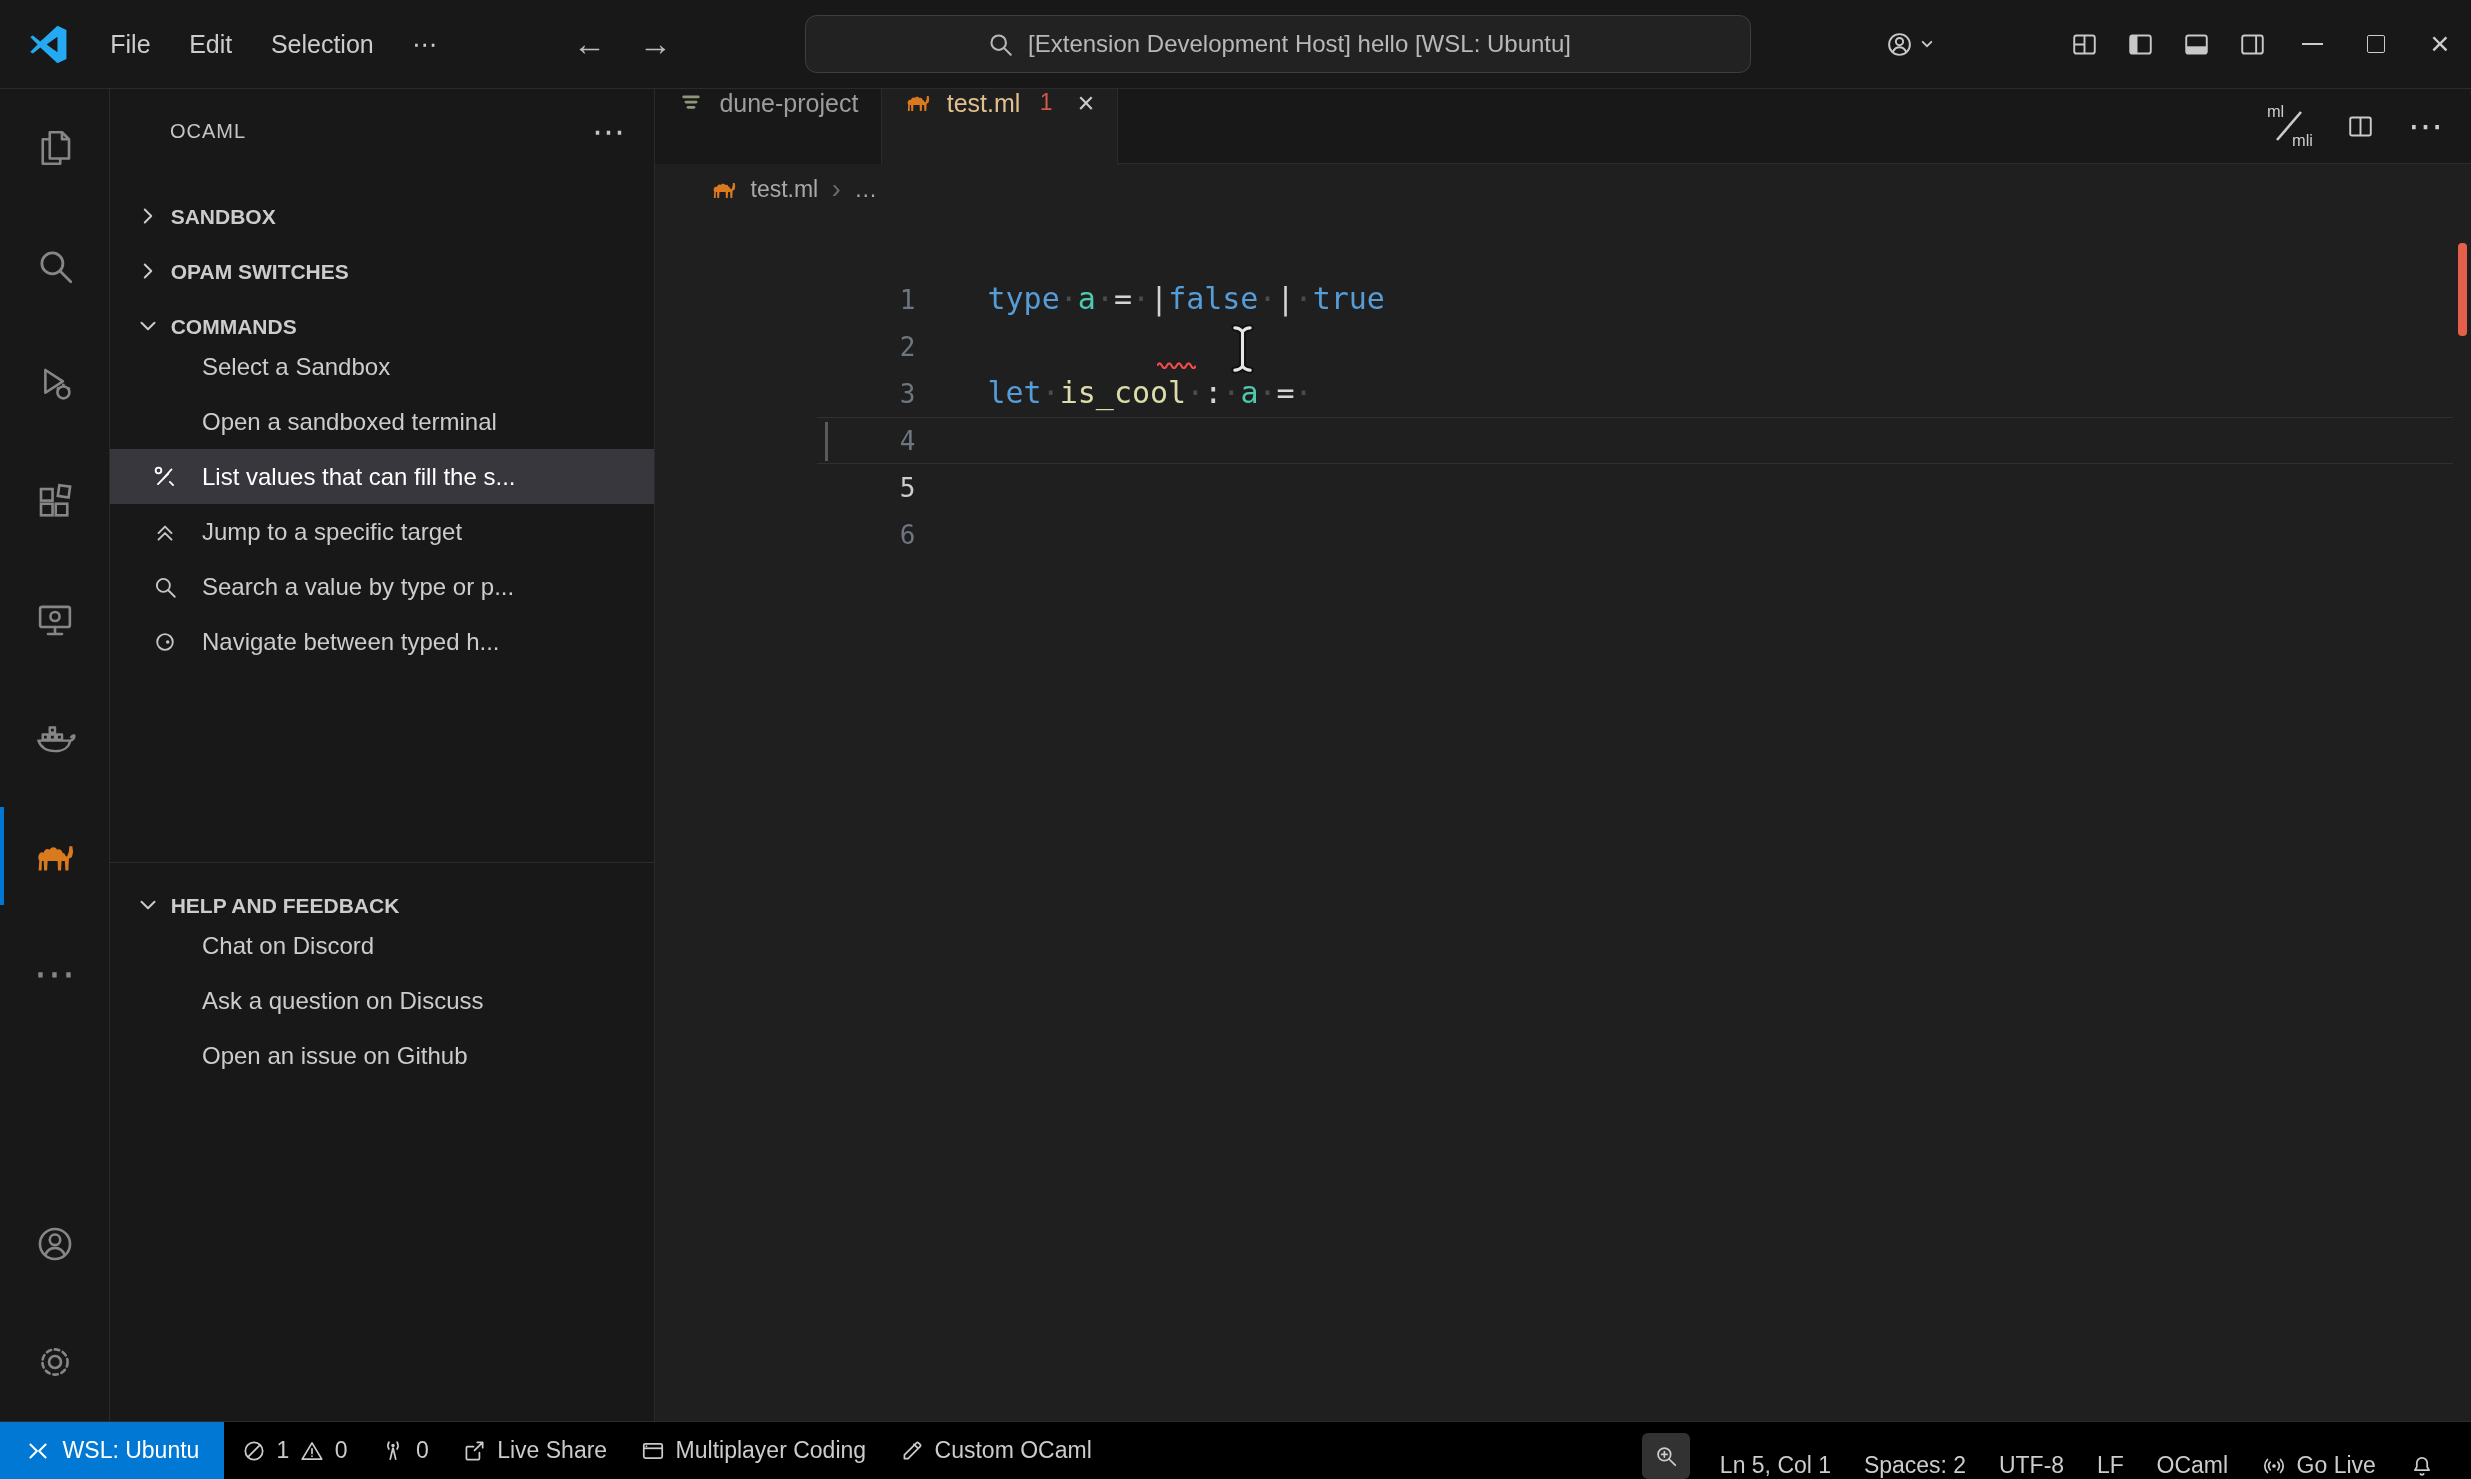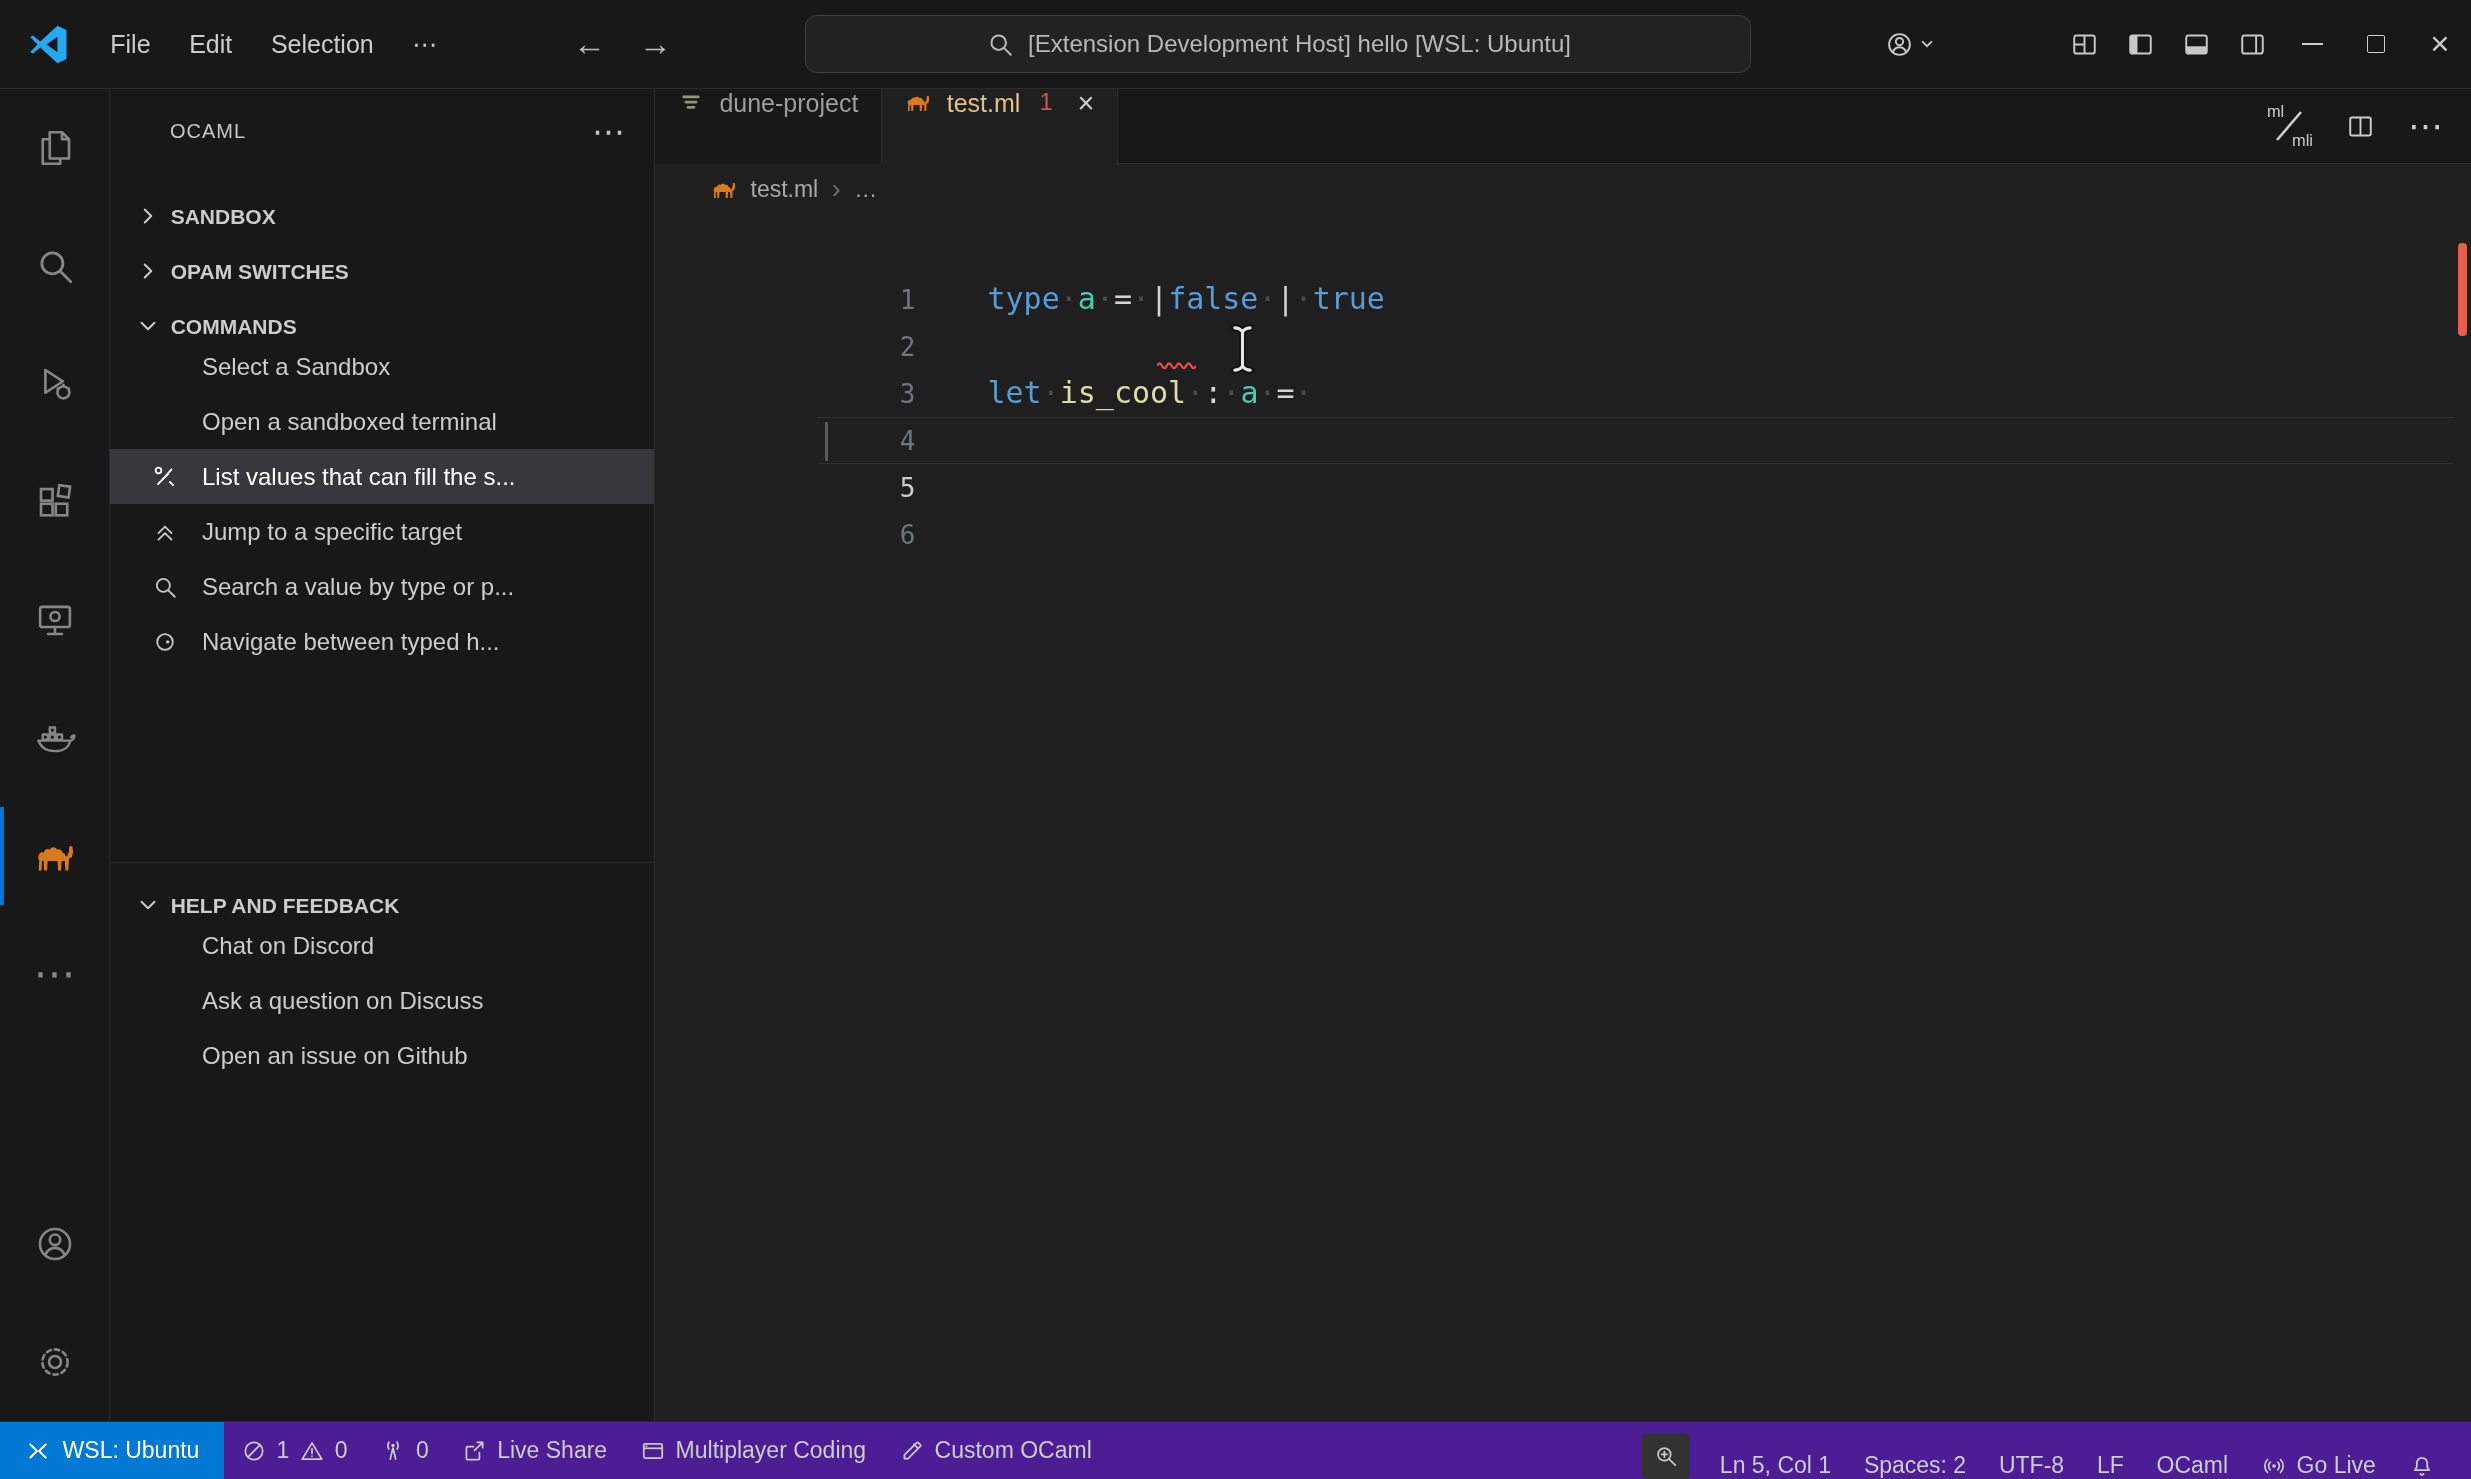--- a/index.html
+++ b/index.html
@@ -86,21 +86,21 @@
   .tk.ws { color:#4b4b4b; }
 
   .cur-line-box { position:absolute; left:162px; right:19.3px; top:203px; height:47px;
                   border-top:1.9px solid #303030; border-bottom:1.9px solid #303030; z-index:0; }
   .caret { position:absolute; left:170px; top:208px; width:2.9px; height:39px; background:#8a8a8a; opacity:.55; }
   .squiggle { position:absolute; left:502px; top:145px; }
   .ibeam { position:absolute; left:575px; top:110px; }
   .ruler-mark { position:absolute; right:4.8px; top:154px; width:9.7px; height:93px; background:#e4604a; border-radius:3.9px; }
 
   
-  .statusbar { position:absolute; left:0; right:0; bottom:0; height:58px; background:#4c1d95;
+  .statusbar { position:absolute; left:0; right:0; bottom:0; height:58px; background:#000000;
                border-top:1px solid #2b2b2b; display:flex; align-items:stretch; font-size:23px; color:#cccccc; }
   .remote { background:#0078d4; color:#ffffff; display:flex; align-items:center; gap:11.6px; padding:0 25px; }
   .sitem { display:flex; align-items:center; gap:9.7px; padding:0 16.4px; white-space:nowrap; }
   .sb-leftg { display:flex; align-items:stretch; }
   .sb-rightg { margin-left:auto; display:flex; align-items:flex-end; padding-right:21px; }
   .zoom-box { width:48px; height:46px; background:#323232; border-radius:5.8px; display:flex;
               align-items:center; justify-content:center; margin-right:13.5px; }
 </style>
 </head>
 <body>

